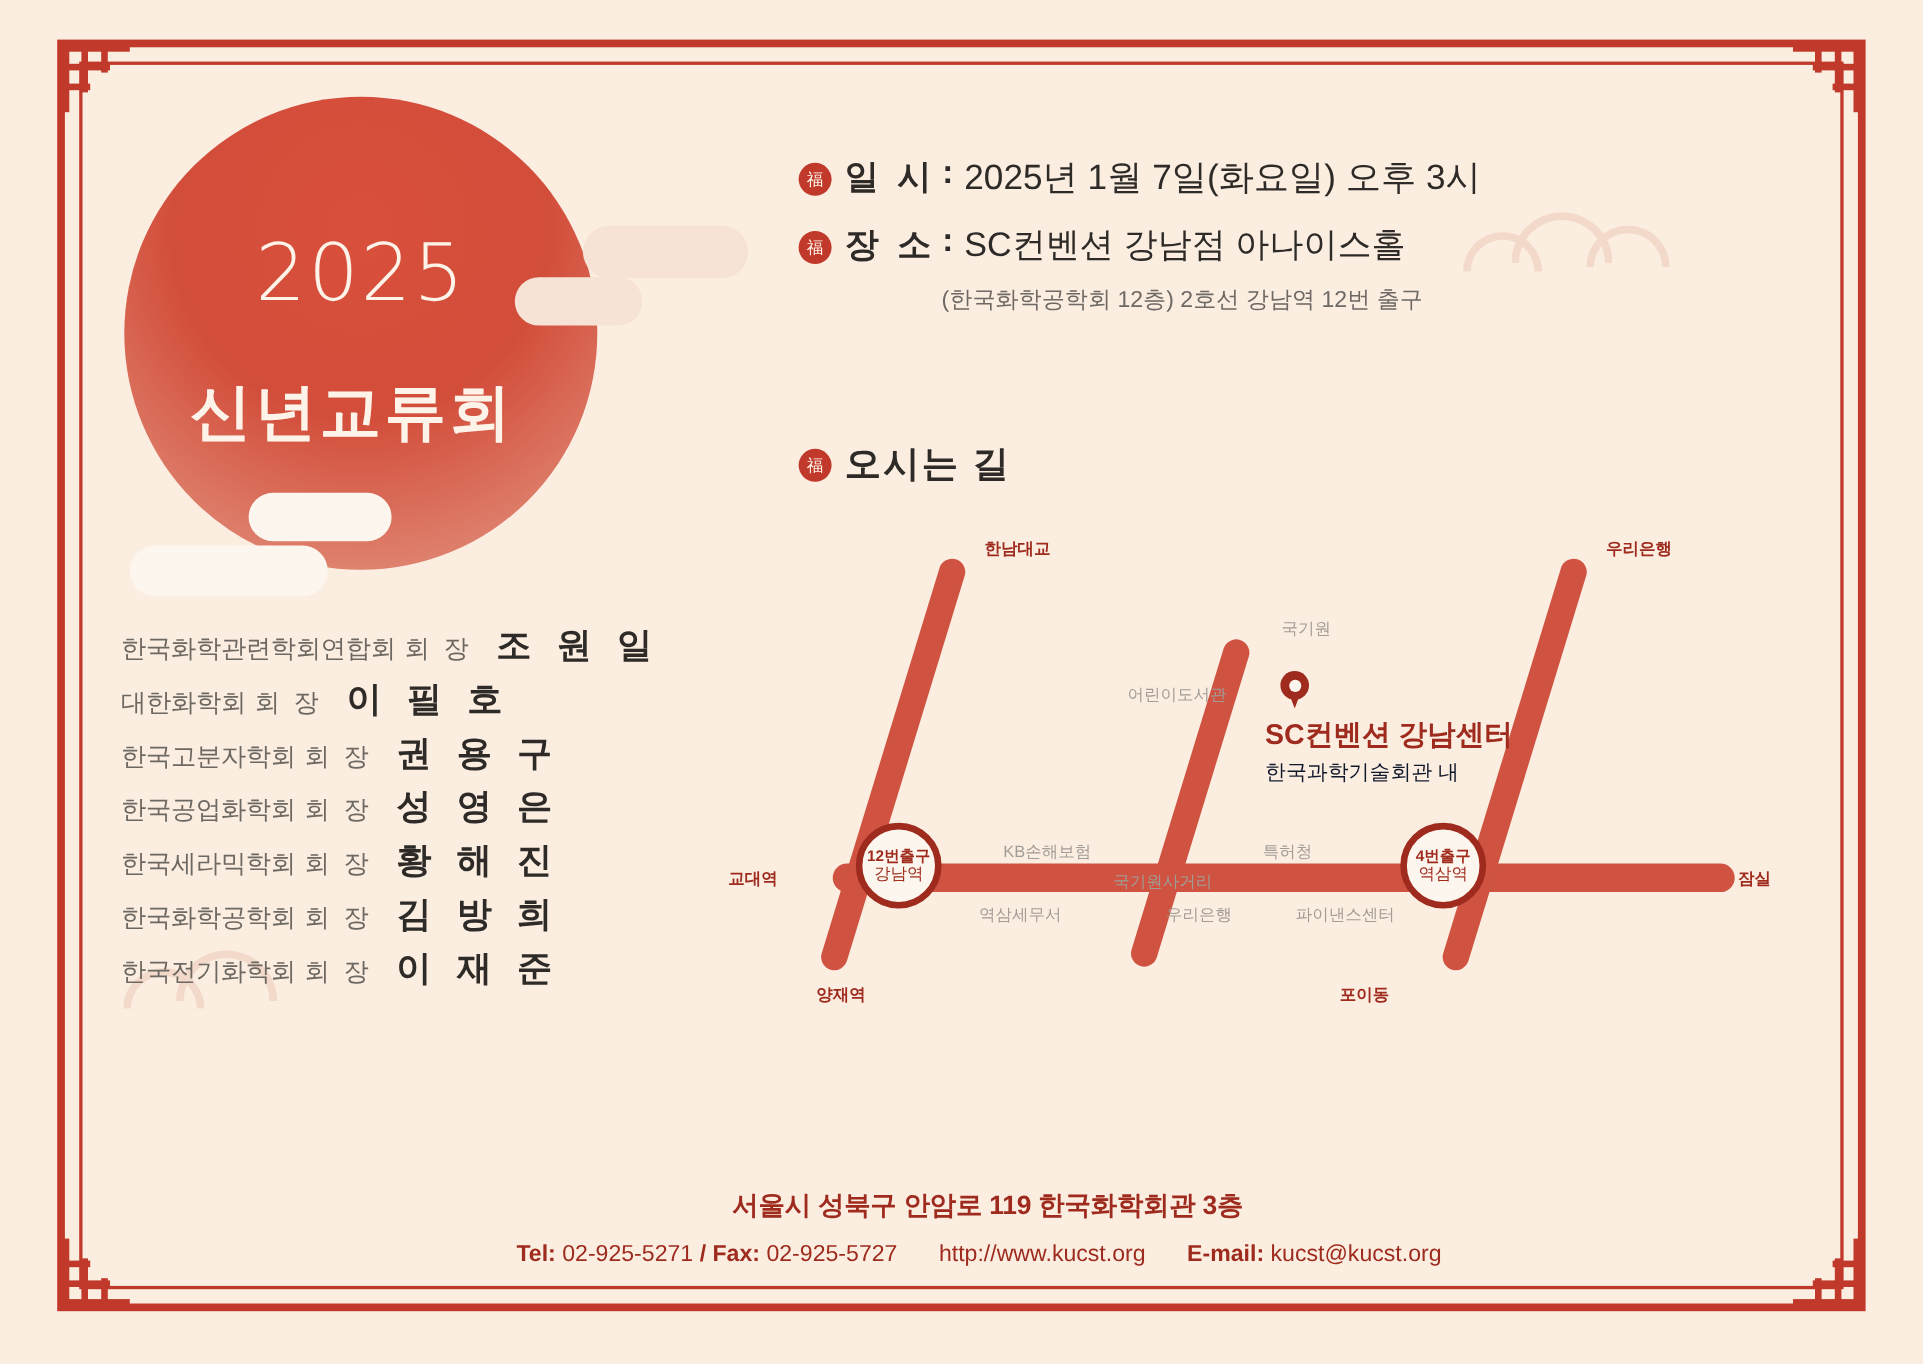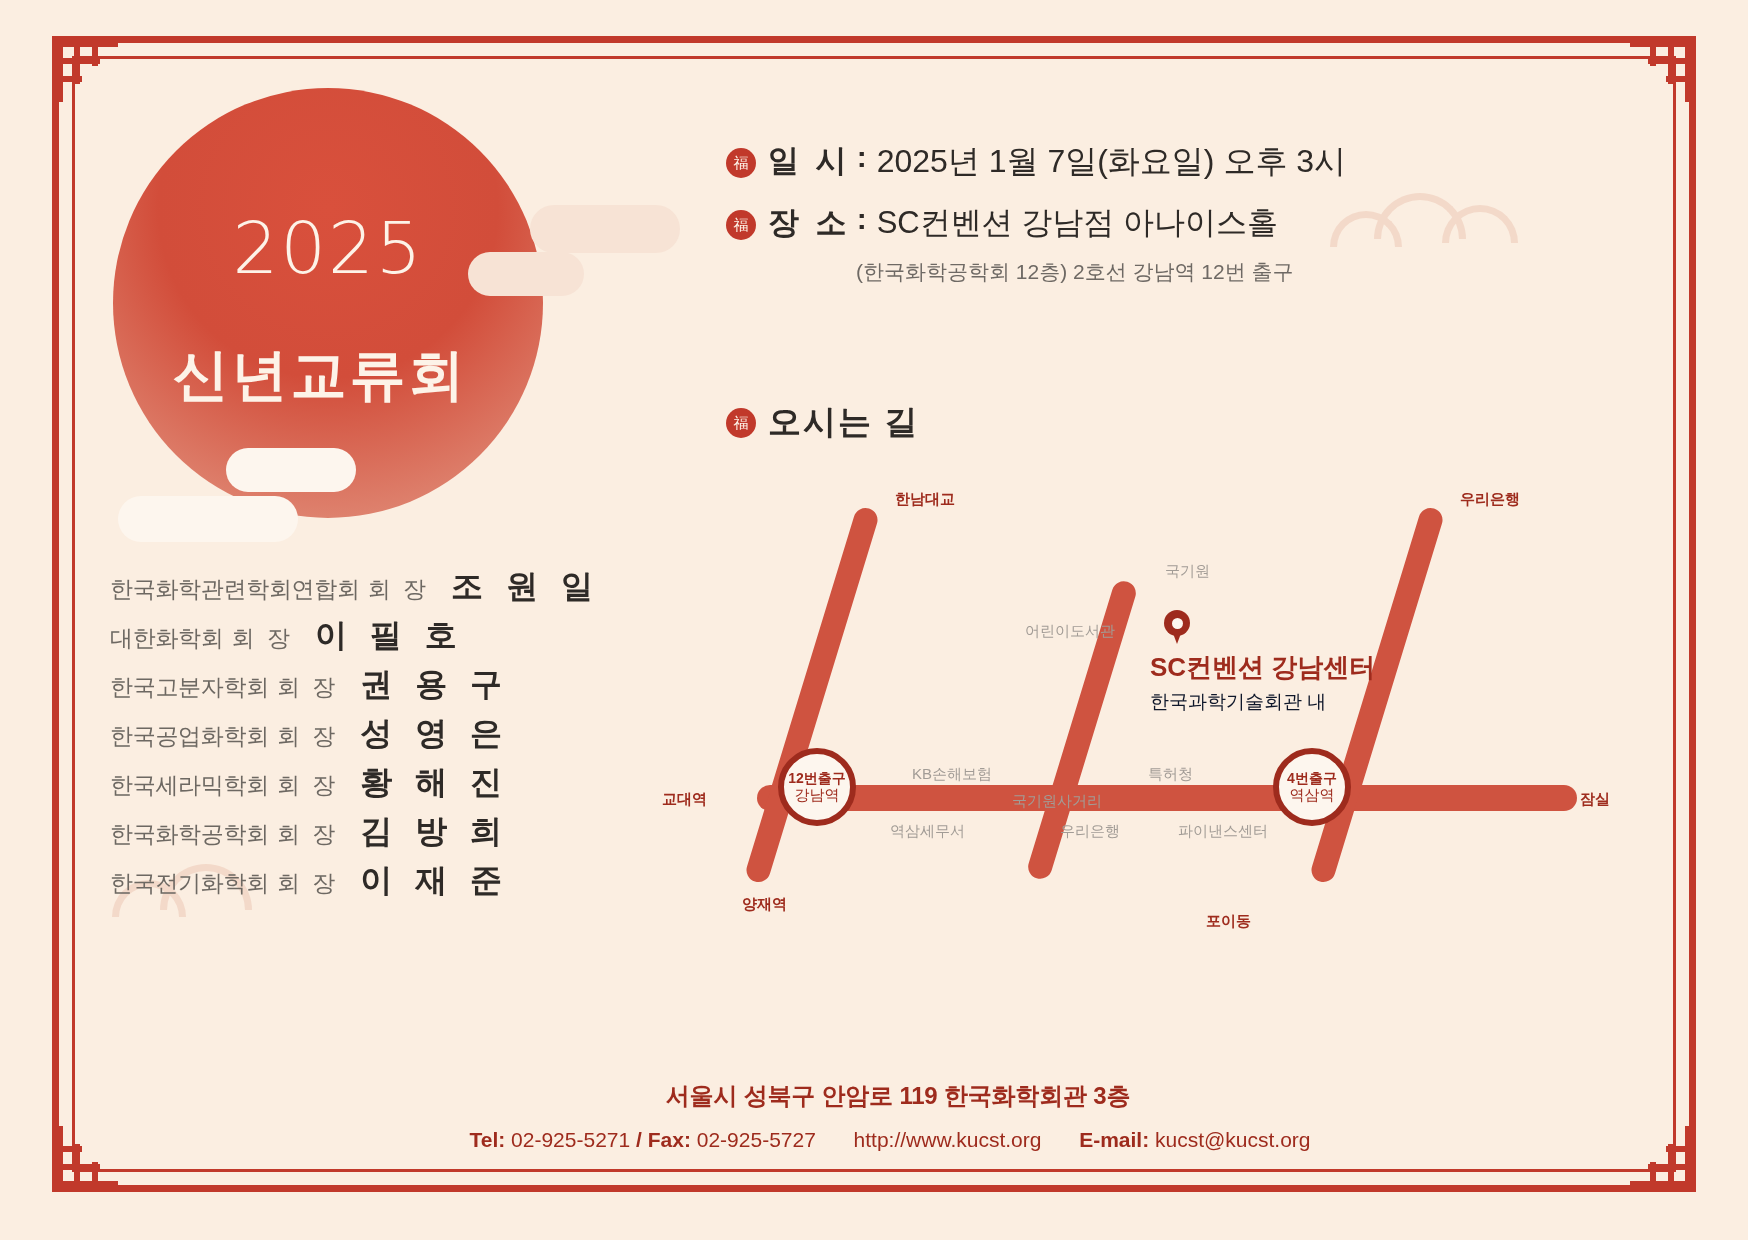--- a/index.html
+++ b/index.html
@@ -262,21 +262,21 @@
     <div class="road d1"></div>
     <div class="road d2"></div>
     <div class="road d3"></div>
 
     <div class="map-label" style="left:255px;top:20px;">한남대교</div>
     <div class="map-label" style="left:820px;top:20px;">우리은행</div>
 
     <div class="map-label" style="left:22px;top:320px;">교대역</div>
     <div class="map-label" style="left:940px;top:320px;">잠실</div>
     <div class="map-label" style="left:102px;top:425px;">양재역</div>
-    <div class="map-label" style="left:566px;top:425px;margin-top:17px;">포이동</div>
+    <div class="map-label" style="left:578px;top:425px;">포이동</div>
 
     <div class="poi" style="left:525px;top:92px;">국기원</div>
     <div class="poi" style="left:385px;top:152px;">어린이도서관</div>
     <div class="poi" style="left:272px;top:295px;">KB손해보험</div>
     <div class="poi" style="left:250px;top:352px;">역삼세무서</div>
     <div class="poi" style="left:372px;top:322px;">국기원사거리</div>
     <div class="poi" style="left:420px;top:352px;">우리은행</div>
     <div class="poi" style="left:508px;top:295px;">특허청</div>
     <div class="poi" style="left:538px;top:352px;">파이낸스센터</div>
 

